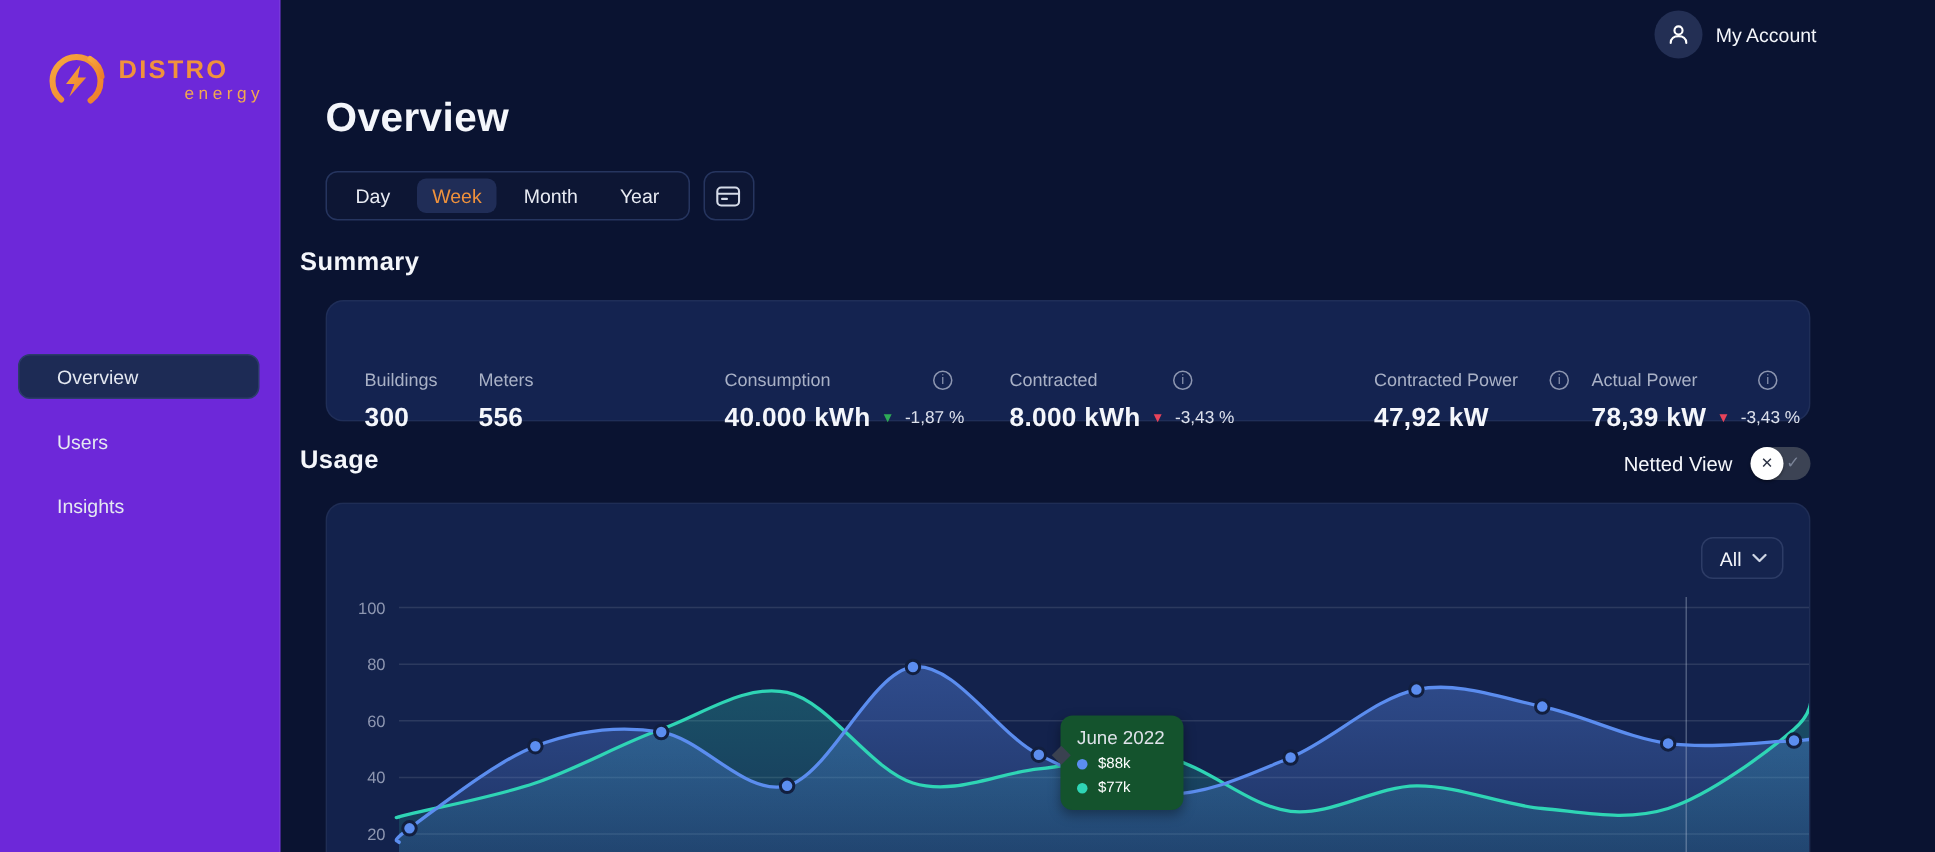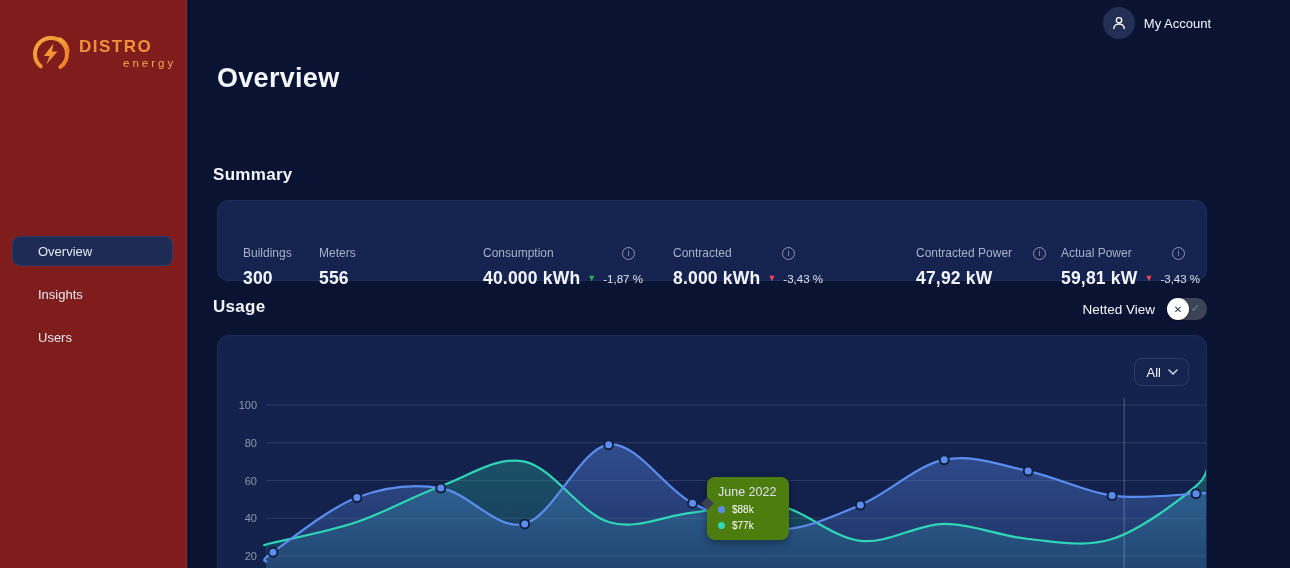--- a/index.html
+++ b/index.html
@@ -6,21 +6,21 @@
   html,body { width:1290px; height:568px; overflow:hidden; }
   body {
     font-family:"Liberation Sans", sans-serif;
     background:#0a1331; color:#f4f6fb;
     position:relative;
   }
   .app { width:1290px; height:568px; position:relative; display:flex; }
 
   
   .sidebar {
-    width:187px; height:568px; background:#7f1d1d; flex:0 0 187px;
+    width:187px; height:568px; background:#6d28d9; flex:0 0 187px;
     border-right:1px solid rgba(255,255,255,0.07); position:relative;
   }
   .logo { position:absolute; top:33px; left:30px; display:flex; align-items:center; gap:7px; }
   .logo-text-main { font-size:17px; font-weight:bold; color:#f0923c; letter-spacing:1.5px; line-height:1; }
   .logo-text-sub  { font-size:11.5px; color:#f2a94f; letter-spacing:3px; line-height:1; margin-top:3px;margin-left:44px; }
   .nav { position:absolute; top:236px; left:12px; right:13px; }
   .nav-item {
     height:30px; display:flex; align-items:center; padding-left:25px;
     font-size:13px; color:#e4e8f1; border-radius:8px; margin-bottom:13px; cursor:pointer;
     border:1px solid transparent;
@@ -41,21 +41,21 @@
     border:1px solid #26355f; border-radius:8px; background:rgba(255,255,255,0.015);
   }
   .tab { font-size:13px; color:#e8ebf3; padding:4px 10px; border-radius:6px; cursor:pointer; white-space:nowrap; }
   .tab.active { background:#202d57; color:#f0923c; }
   .icon-btn {
     width:34px; height:33px; border:1px solid #26355f; border-radius:8px;
     display:flex; align-items:center; justify-content:center; cursor:pointer;
     background:rgba(255,255,255,0.015);
   }
 
-  .section-heading { position:absolute; left:26px; font-size:17px; font-weight:bold; letter-spacing:0.3px; }
+  .section-heading { position:absolute; left:13px; font-size:17px; font-weight:bold; letter-spacing:0.3px; }
   #summary-heading { top:165px; }
   #usage-heading { top:297px; }
 
   
   .summary-card {
     position:absolute; top:200px; left:30px; width:990px; height:81px;
     background:#142350; border:1px solid rgba(255,255,255,0.05); border-radius:12px;
   }
   .stat { position:absolute; top:17px; }
   .stat-head { display:flex; align-items:center; justify-content:space-between;margin-top:28px; }
@@ -87,21 +87,21 @@
     overflow:hidden;
   }
   .filter-btn {
     position:absolute; top:22px; right:17px; height:28px; padding:0 10px 0 12px;
     border:1px solid #2d3c66; border-radius:8px; display:flex; align-items:center; gap:7px;
     font-size:13px; color:#f4f6fb; cursor:pointer; background:rgba(255,255,255,0.01);
   }
   #usage-chart { position:absolute; top:0; left:0; }
 
   .chart-tooltip {
-    position:absolute; left:489px; top:141px; background:#4d7c0f; border-radius:8px;
+    position:absolute; left:489px; top:141px; background:#14532d; border-radius:8px;
     padding:8px 13px 9px 11px; z-index:3; box-shadow:0 3px 8px rgba(0,0,0,0.35);
   }
   .chart-tooltip::before {
     content:""; position:absolute; left:-4px; top:22px; width:9px; height:9px;
     background:#3a4150; transform:rotate(45deg);
   }
   .tooltip-title { font-size:12.5px; color:#dfe3ea; white-space:nowrap; }
   .tooltip-row { display:flex; align-items:center; gap:7px; margin-top:5px; font-size:10px; color:#ffffff; white-space:nowrap; }
   .tooltip-dot { width:7px; height:7px; border-radius:50%; flex:0 0 7px; }
 </style>
@@ -126,42 +126,57 @@
       <div>
         <div class="logo-text-main">DISTRO</div>
         <div class="logo-text-sub">energy</div>
       </div>
     </div>
     <nav class="nav">
       <div class="nav-item active">
         <span>Overview</span>
       </div>
       <div class="nav-item">
+        <span>Users</span>
+      </div>
+      <div class="nav-item">
         <span>Insights</span>
-      </div>
-      <div class="nav-item">
-        <span>Users</span>
       </div>
     </nav>
   </aside>
 
   <main class="main">
 
     <div class="account">
       <span class="avatar">
         <svg width="16" height="16" viewBox="0 0 16 16">
           <circle cx="8" cy="5.3" r="2.7" fill="none" stroke="#ffffff" stroke-width="1.4"></circle>
           <path d="M2.8 13.6 c0-3 2.3-4.5 5.2-4.5 s5.2 1.5 5.2 4.5" fill="none" stroke="#ffffff" stroke-width="1.4" stroke-linecap="round"></path>
         </svg>
       </span>
       <span class="account-label">My Account</span>
     </div>
 
     <h1 class="page-title">Overview</h1>
 
+    <div class="controls-row">
+      <div class="tabs">
+        <span class="tab">Day</span>
+        <span class="tab active">Week</span>
+        <span class="tab">Month</span>
+        <span class="tab">Year</span>
+      </div>
+      <div class="icon-btn">
+        <svg width="17" height="16" viewBox="0 0 17 16">
+          <rect x="1.2" y="2" width="14.5" height="12" rx="2.6" fill="none" stroke="#d5dbe8" stroke-width="1.4"></rect>
+          <line x1="1.2" y1="6.2" x2="15.7" y2="6.2" stroke="#d5dbe8" stroke-width="1.4"></line>
+          <line x1="4.4" y1="9.6" x2="7.6" y2="9.6" stroke="#d5dbe8" stroke-width="1.5" stroke-linecap="round"></line>
+        </svg>
+      </div>
+    </div>
 
     <h2 class="section-heading" id="summary-heading">Summary</h2>
 
     <section class="summary-card">
       <div class="stat" style="left:25px">
         <div class="stat-head">
             <span class="stat-label">Buildings</span>
           </div>
         <div class="stat-value-row">
             <span class="stat-value">300</span>
@@ -205,21 +220,21 @@
         <div class="stat-value-row">
             <span class="stat-value">47,92 kW</span>
           </div>
       </div>
       <div class="stat" style="left:843px">
         <div class="stat-head" style="width:124px">
             <span class="stat-label">Actual Power</span>
             <span class="info-icon">i</span>
           </div>
         <div class="stat-value-row">
-            <span class="stat-value">59,81 kW</span>
+            <span class="stat-value">78,39 kW</span>
             <span class="trend-triangle" style="color: rgb(232, 67, 90);">▼</span>
             <span class="stat-delta">-3,43 %</span>
           </div>
       </div>
     </section>
 
     <h2 class="section-heading" id="usage-heading">Usage</h2>
 
     <div class="netted">
       <span class="netted-label">Netted View</span>

